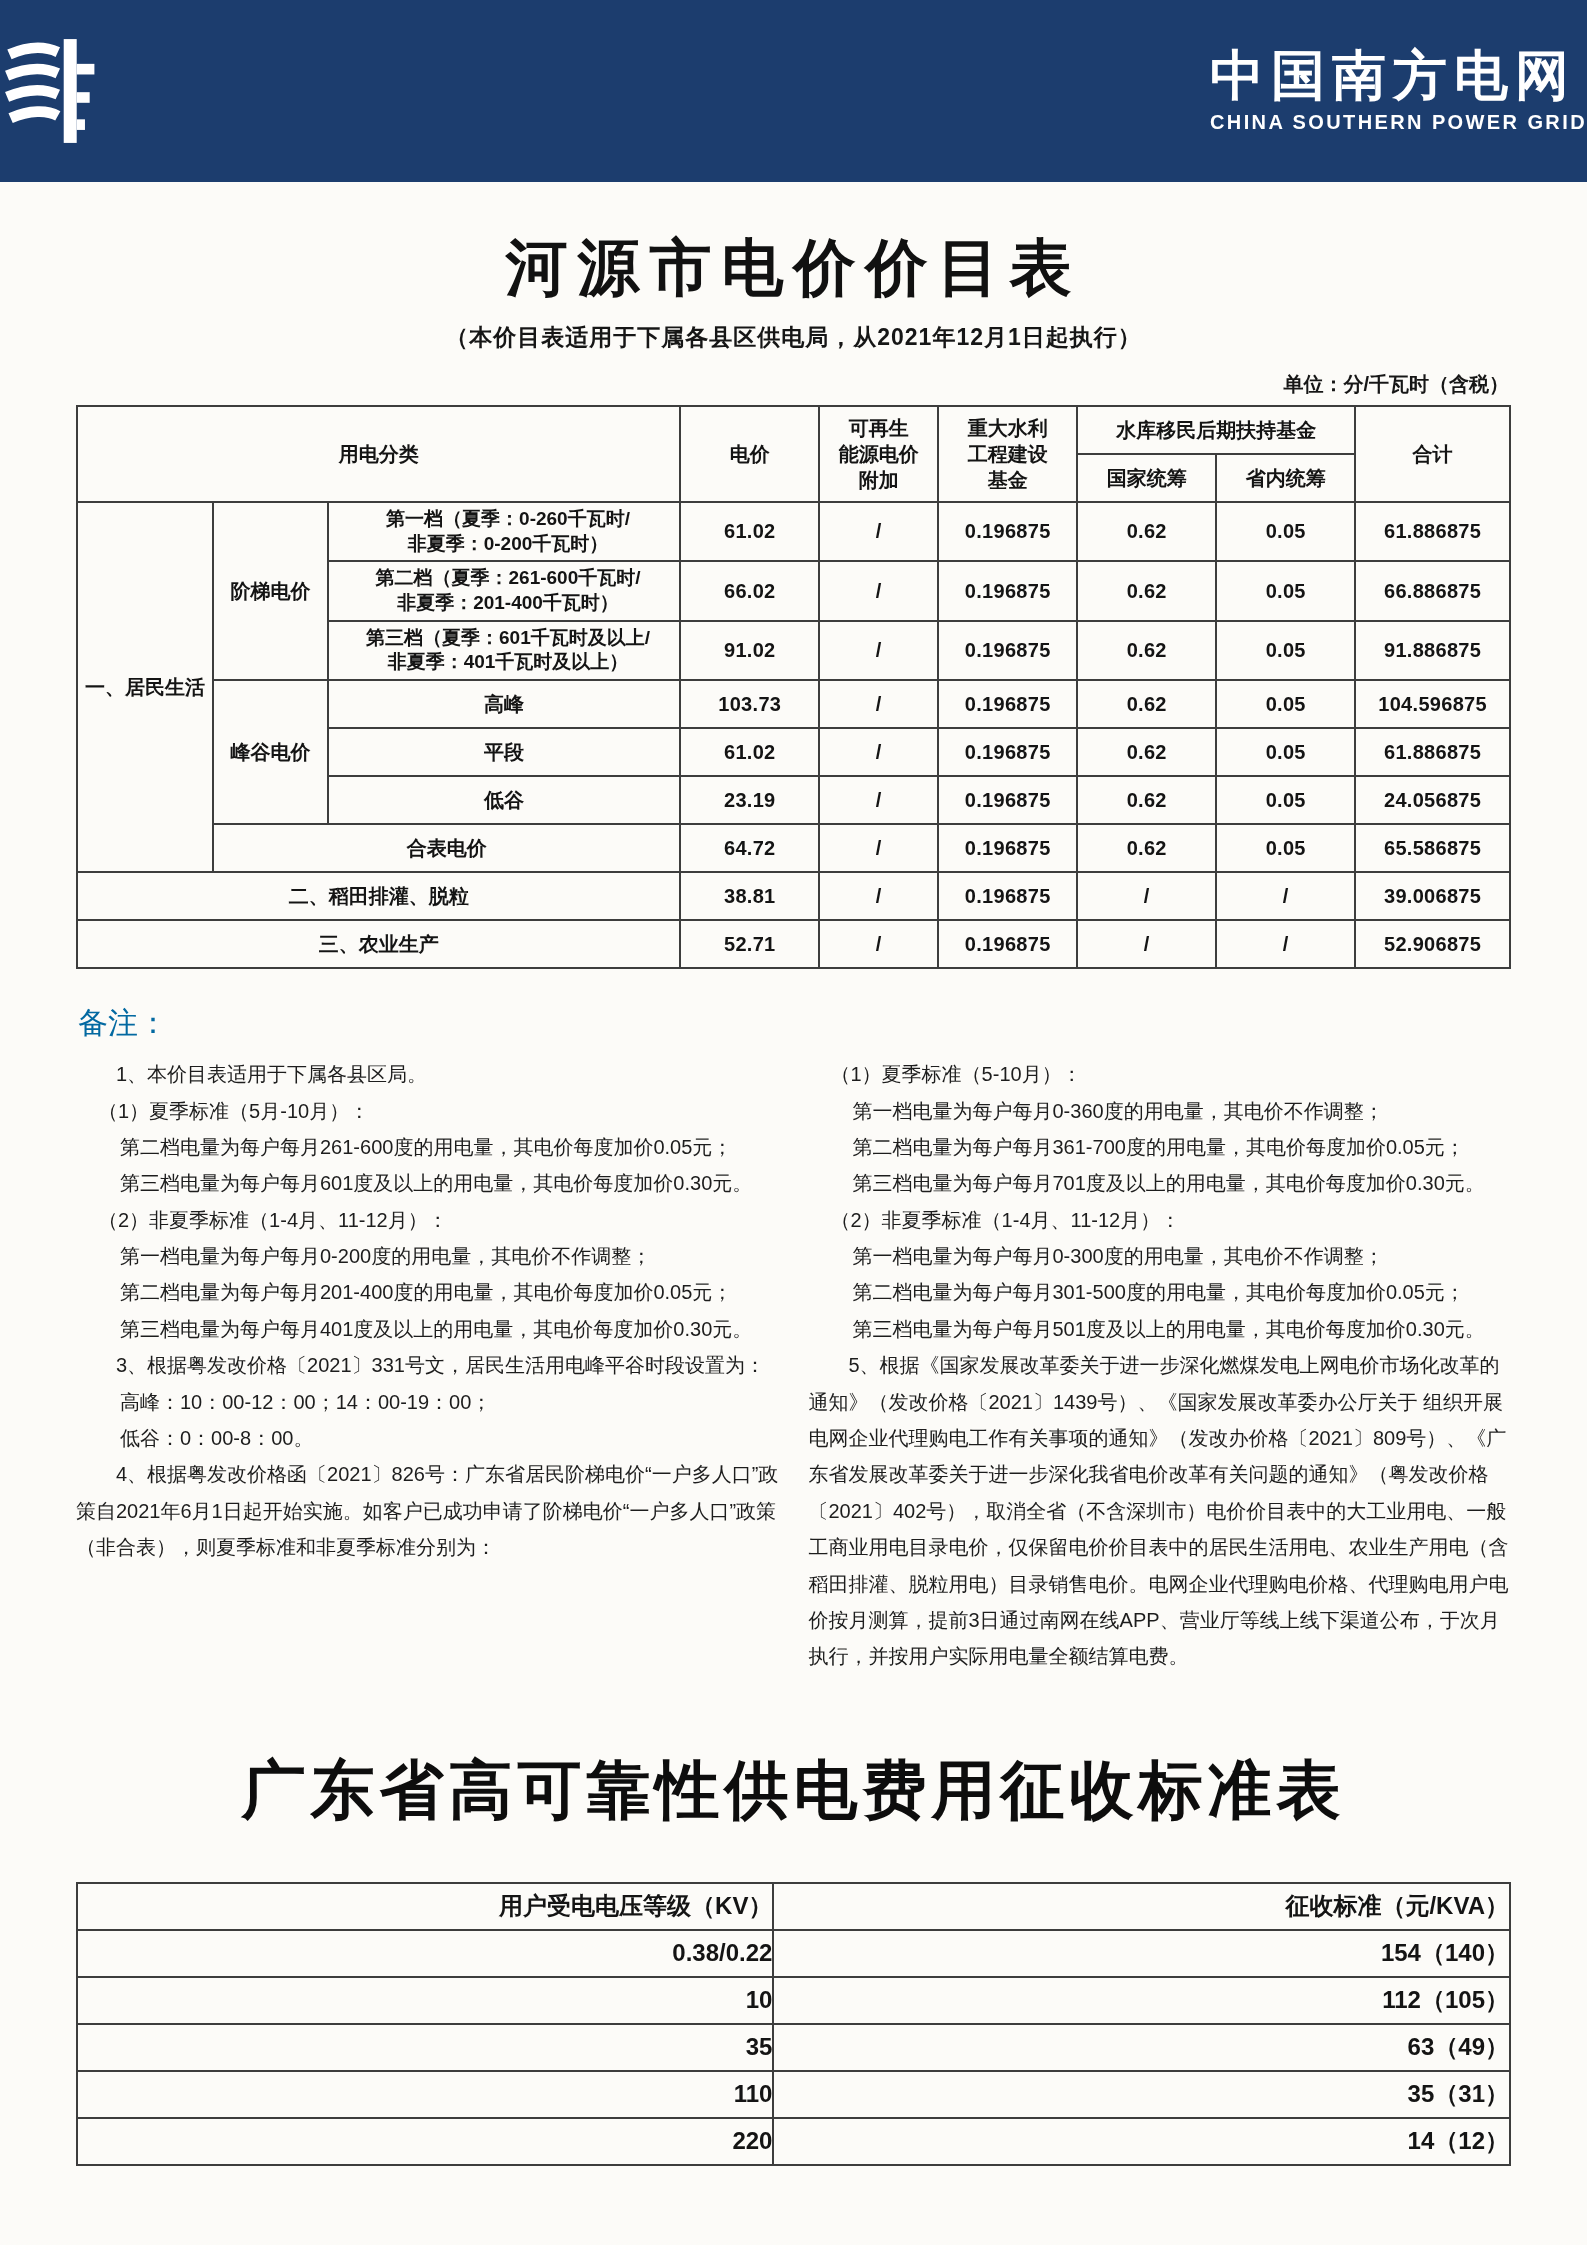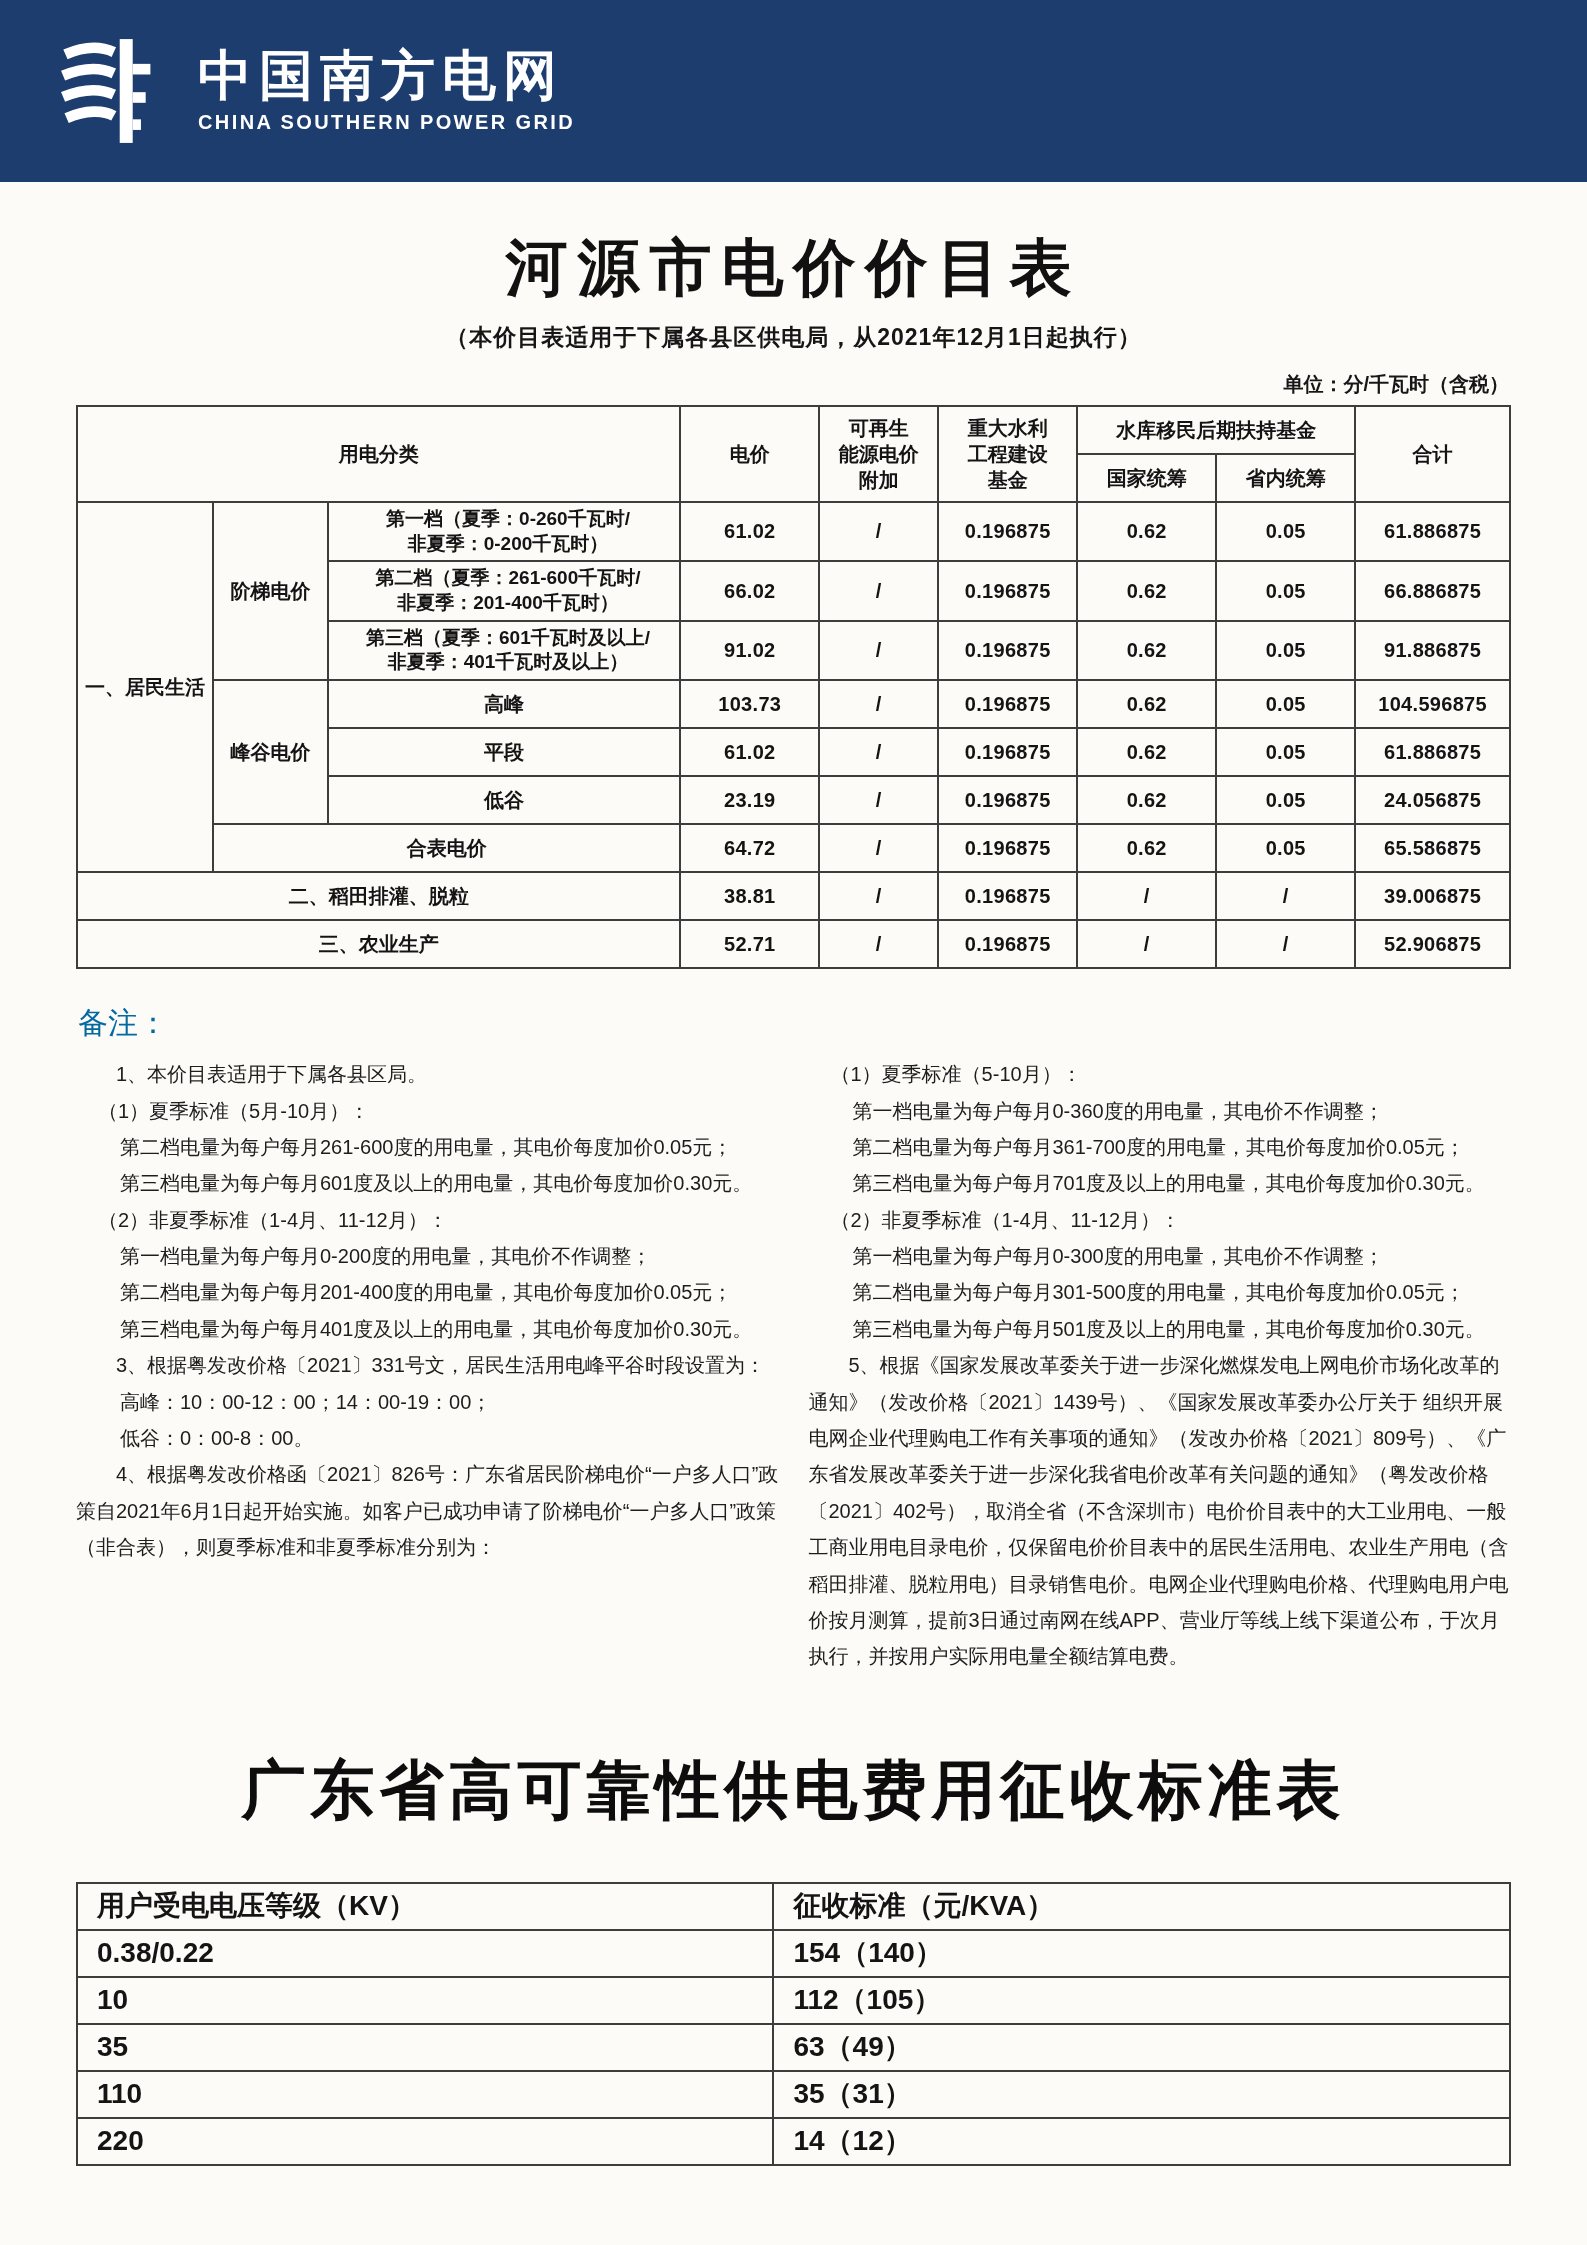--- a/index.html
+++ b/index.html
@@ -6,21 +6,21 @@
   html,body { margin:0; padding:0; background:#e8e8e8; }
   .page {
     width:1587px; height:2245px; margin:0 auto;
     background:#fcfbf8; color:#1b1b1b;
     font-family:"Liberation Sans","DejaVu Sans",sans-serif;
     display:flex; flex-direction:column; overflow:hidden; position:relative;
   }
   
   .banner {
     height:182px; background:var(--brand-blue,#1c3d6e);
-    display:flex; align-items:center; padding-left:56px; flex-shrink:0;
+    display:flex; align-items:center; flex-shrink:0;justify-content:space-between;
   }
   .logo-glyph { width:118px; height:118px; margin-right:24px; flex-shrink:0; }
   .brand-cn { color:#fff; font-size:54px; font-weight:800; letter-spacing:7px; line-height:1; }
   .brand-en { color:#fff; font-size:20px; font-weight:700; letter-spacing:2.4px; margin-top:9px; }
   
   .main { padding:0 76px; flex-grow:0; }
   .doc-title {
     text-align:center; font-size:62px; font-weight:800; letter-spacing:10px;
     margin:44px 0 12px 0; color:#111;
   }
@@ -45,22 +45,22 @@
   .ind-1 { text-indent:2em; }
   .ind-2 { margin-left:1.1em !important; }
   .ind-3 { margin-left:2.2em !important; }
   
   .rel-title {
     text-align:center; font-size:64px; font-weight:900; letter-spacing:5px;
     margin:72px 0 0 0; color:#0d0d0d;
   }
   .rel-table { margin-top:48px; }
   .rel-table td, .rel-table th {
-    border:2px solid #3d3d3d; text-align:left; vertical-align:middle;
-    font-size:28px; font-weight:600; color:#141414; height:47px; padding:2px 19px;
+    border:2px solid #3d3d3d; text-align:right; vertical-align:middle;
+    font-size:24px; font-weight:600; color:#141414; height:47px; padding:2px 0;
   }
 </style>
 </head>
 <body>
 
 <div class="page">
 
   <div class="banner">
     <svg class="logo-glyph" viewBox="0 0 100 100" aria-hidden="true">
       <g fill="none" stroke="#ffffff" stroke-width="9">

